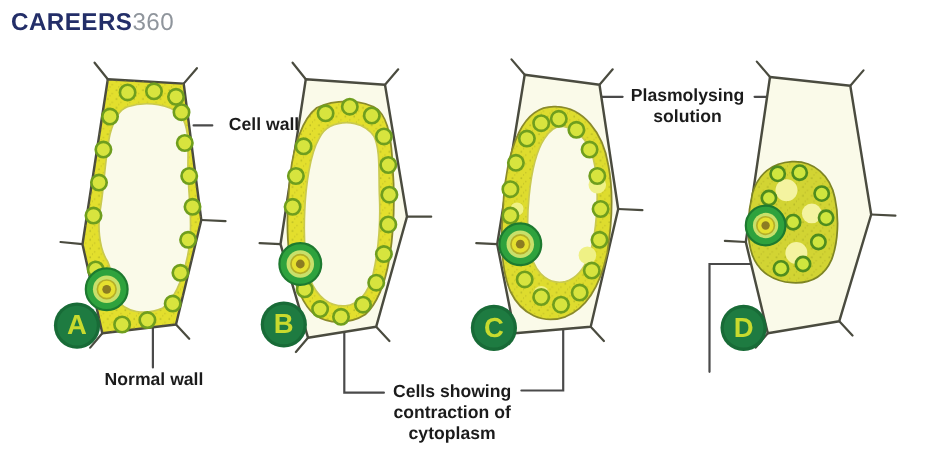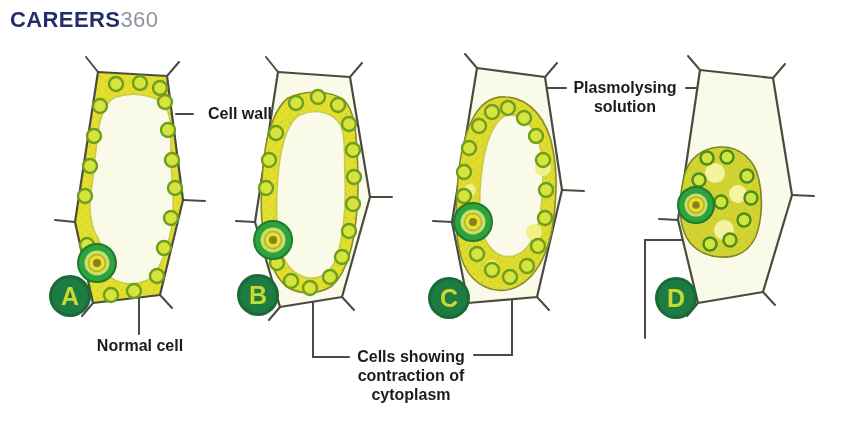--- a/index.html
+++ b/index.html
@@ -207,21 +207,21 @@
     </g>
   </svg>
 
   <div class="logo">
     <span class="brand">CAREERS</span><span class="suffix">360</span>
   </div>
 
   <div class="lbl" id="lbl-cellwall">Cell wall</div>
   <div class="lbl center" id="lbl-plasmolysing">Plasmolysing
 solution</div>
-  <div class="lbl center" id="lbl-normal">Normal cell</div>
+  <div class="lbl center" id="lbl-normal">Normal wall</div>
   <div class="lbl center" id="lbl-contraction">Cells showing
 contraction of
 cytoplasm</div>
 
   <div class="badge" id="badge-a">A</div>
   <div class="badge" id="badge-b">B</div>
   <div class="badge" id="badge-c">C</div>
   <div class="badge" id="badge-d">D</div>
 
 </div>

